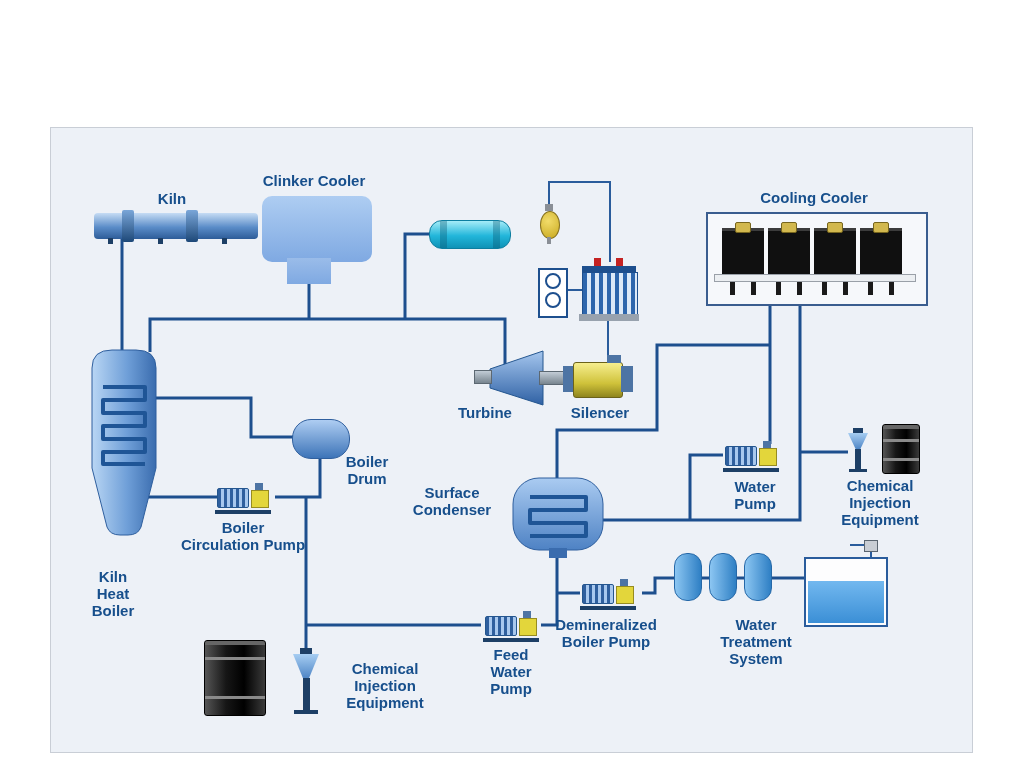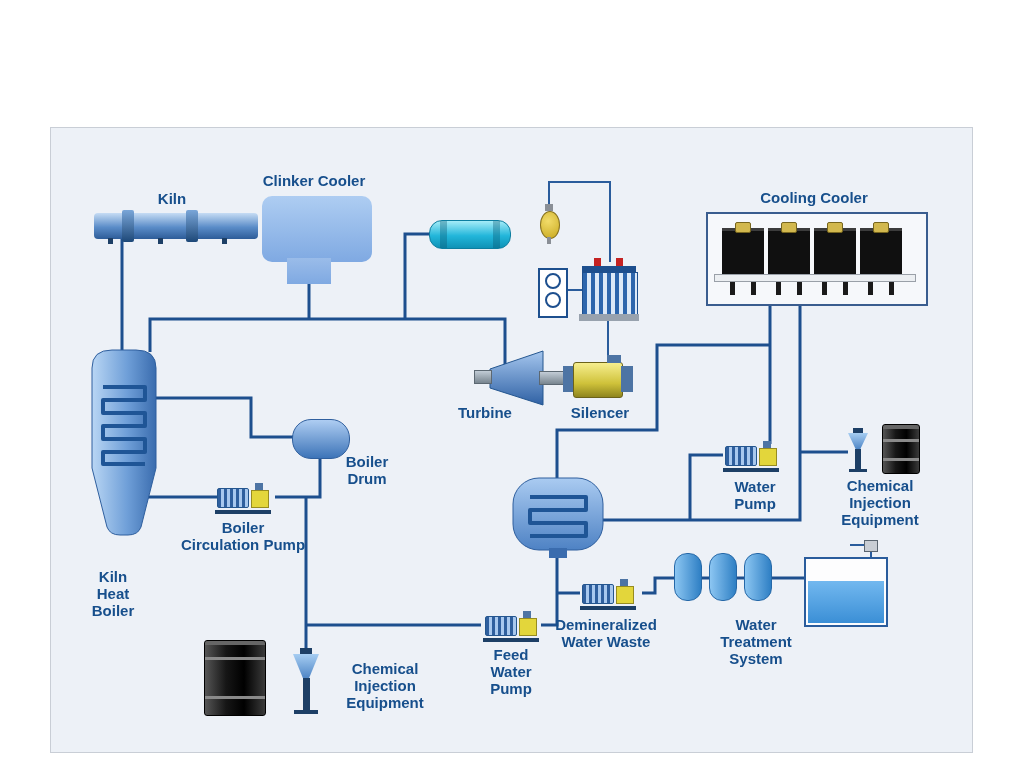--- a/index.html
+++ b/index.html
@@ -289,32 +289,36 @@
   </div>
   <div class="lbl" style="left:168px;top:519px;width:150px">
     <span>Boiler</span>
     <span>Circulation Pump</span>
   </div>
   <div class="lbl" style="left:73px;top:568px;width:80px">
     <span>Kiln</span>
     <span>Heat</span>
     <span>Boiler</span>
   </div>
+  <div class="lbl" style="left:397px;top:484px;width:110px">
+    <span>Surface</span>
+    <span>Condenser</span>
+  </div>
   <div class="lbl" style="left:713px;top:478px;width:84px">
     <span>Water</span>
     <span>Pump</span>
   </div>
   <div class="lbl" style="left:830px;top:477px;width:100px">
     <span>Chemical</span>
     <span>Injection</span>
     <span>Equipment</span>
   </div>
   <div class="lbl" style="left:536px;top:616px;width:140px">
     <span>Demineralized</span>
-    <span>Water Waste</span>
+    <span>Boiler Pump</span>
   </div>
   <div class="lbl" style="left:706px;top:616px;width:100px">
     <span>Water</span>
     <span>Treatment</span>
     <span>System</span>
   </div>
   <div class="lbl" style="left:476px;top:646px;width:70px">
     <span>Feed</span>
     <span>Water</span>
     <span>Pump</span>

